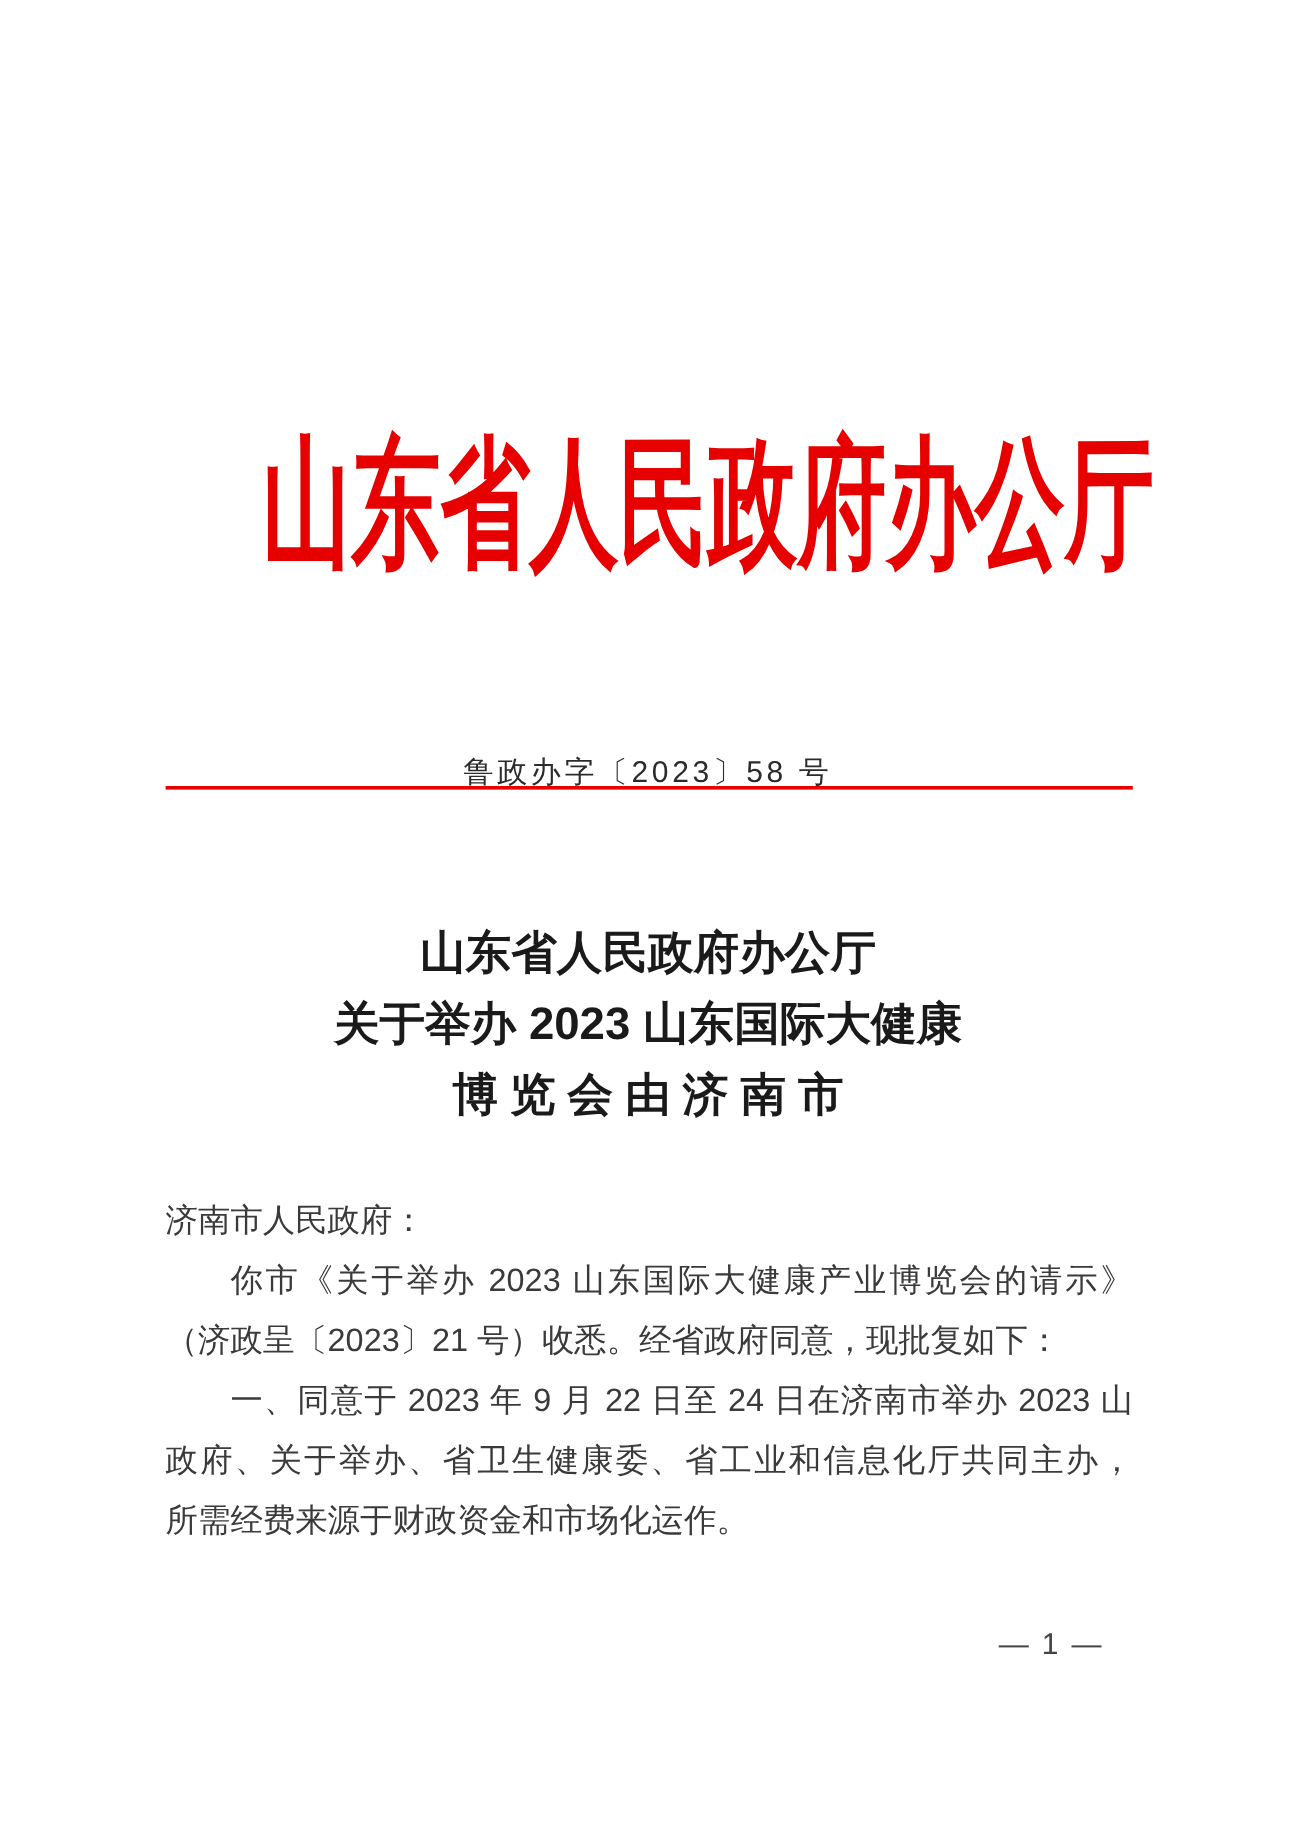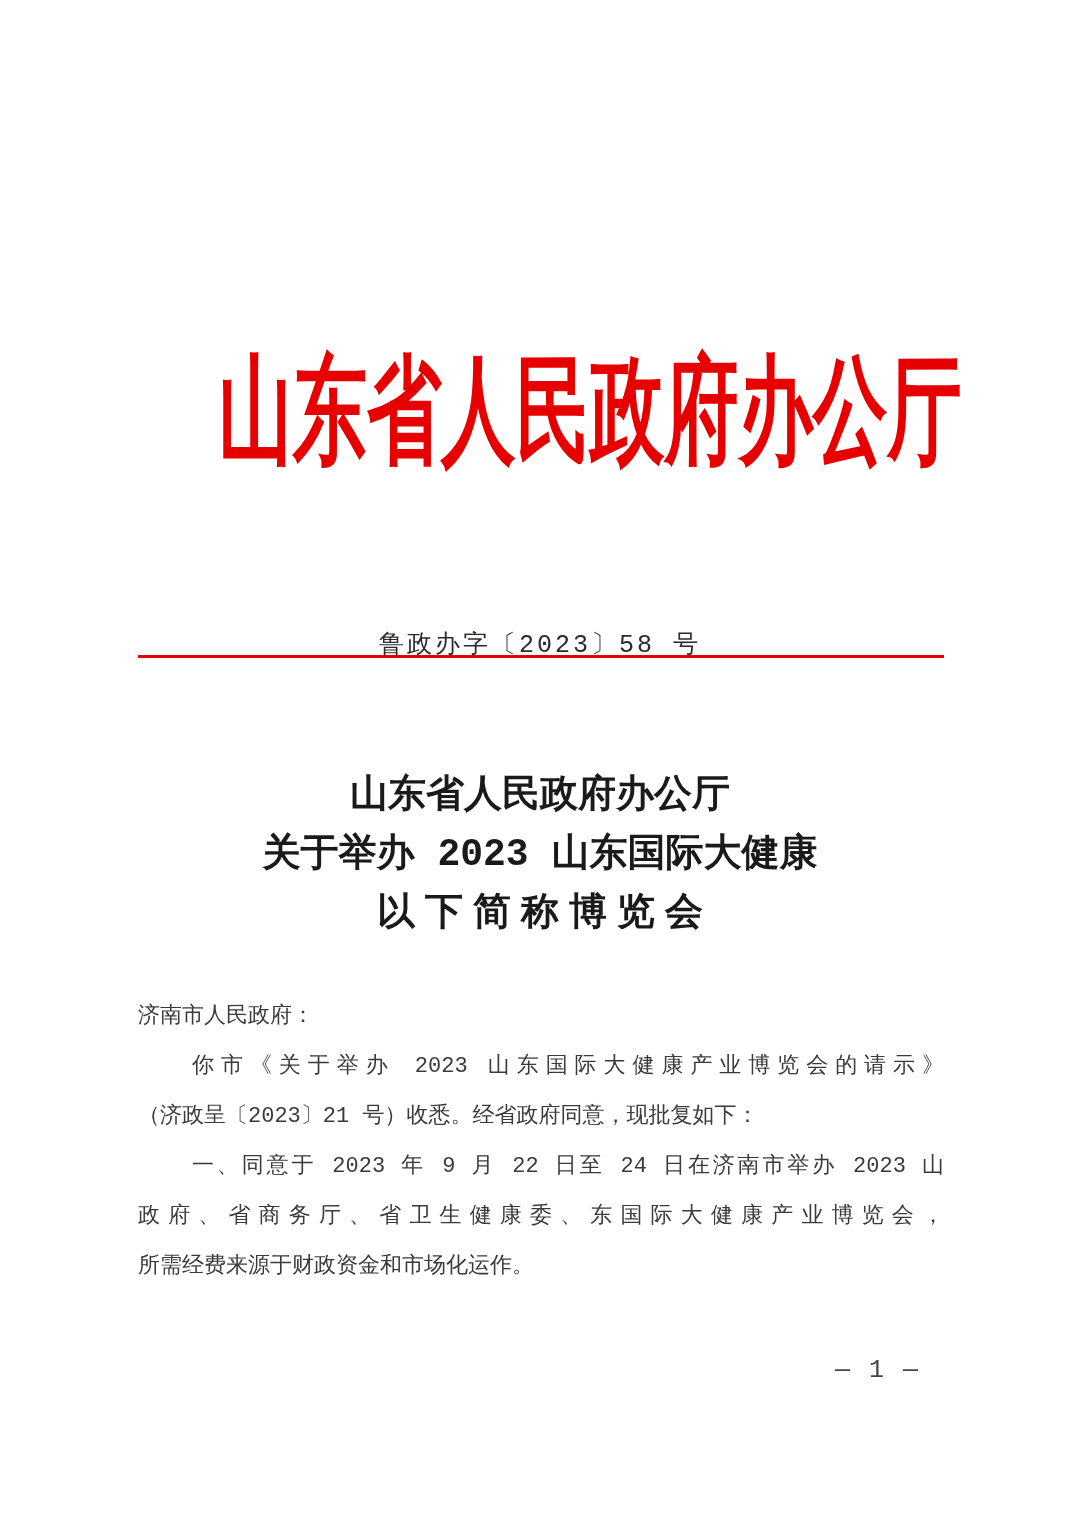--- a/index.html
+++ b/index.html
@@ -3,21 +3,21 @@
 <meta charset="utf-8">
 <style>
   :root { --accent: #e60000; --ink: #1a1a1a; --body-ink: #3a3a3a; }
   * { margin: 0; padding: 0; box-sizing: border-box; }
   html, body { background: #ffffff; }
   .page {
     position: relative;
     width: 1080px;
     height: 1526px;
     background: #ffffff;
-    font-family: Liberation Mono, monospace;
+    font-family: Liberation Sans, sans-serif;
     overflow: hidden;
     margin: 0 auto;
   }
   
   .letterhead {
     position: absolute;
     top: 345px; left: 0;
     width: 100%; height: 150px;
     line-height: 150px;
     text-align: center;
@@ -59,21 +59,21 @@
     font-weight: bold;
     color: var(--ink);
   }
   .title-line { height: 59px; line-height: 59px; white-space: nowrap; }
   .title-line.spaced { letter-spacing: 10px; text-indent: 10px; }
   
   .body-block {
     position: absolute;
     top: 992px; left: 138px;
     width: 806px;
-    font-size: 22px;
+    font-size: 27px;
     color: var(--body-ink);
   }
   .b-line {
     height: 50px;
     line-height: 50px;
     text-align: left;
   }
   .b-line.just {
     text-align: justify;
     text-align-last: justify;
@@ -99,27 +99,27 @@
     <span class="squeeze">山东省人民政府办公厅</span>
   </div>
 
   <div class="doc-number">鲁政办字〔2023〕58 号</div>
 
   <div class="red-rule"></div>
 
   <div class="doc-title">
     <div class="title-line">山东省人民政府办公厅</div>
     <div class="title-line">关于举办 2023 山东国际大健康</div>
-    <div class="title-line spaced">以下简称博览会</div>
+    <div class="title-line spaced">博览会由济南市</div>
   </div>
 
   <div class="body-block">
     <div class="b-line">济南市人民政府：</div>
     <div class="b-line just indent">你市《关于举办 2023 山东国际大健康产业博览会的请示》</div>
     <div class="b-line">（济政呈〔2023〕21 号）收悉。经省政府同意，现批复如下：</div>
     <div class="b-line just indent">一、同意于 2023 年 9 月 22 日至 24 日在济南市举办 2023 山</div>
-    <div class="b-line just">政府、省商务厅、省卫生健康委、东国际大健康产业博览会，</div>
+    <div class="b-line just">政府、关于举办、省卫生健康委、省工业和信息化厅共同主办，</div>
     <div class="b-line">所需经费来源于财政资金和市场化运作。</div>
   </div>
 
   <div class="page-num">— 1 —</div>
 
 </div>
 
 </body></html>

